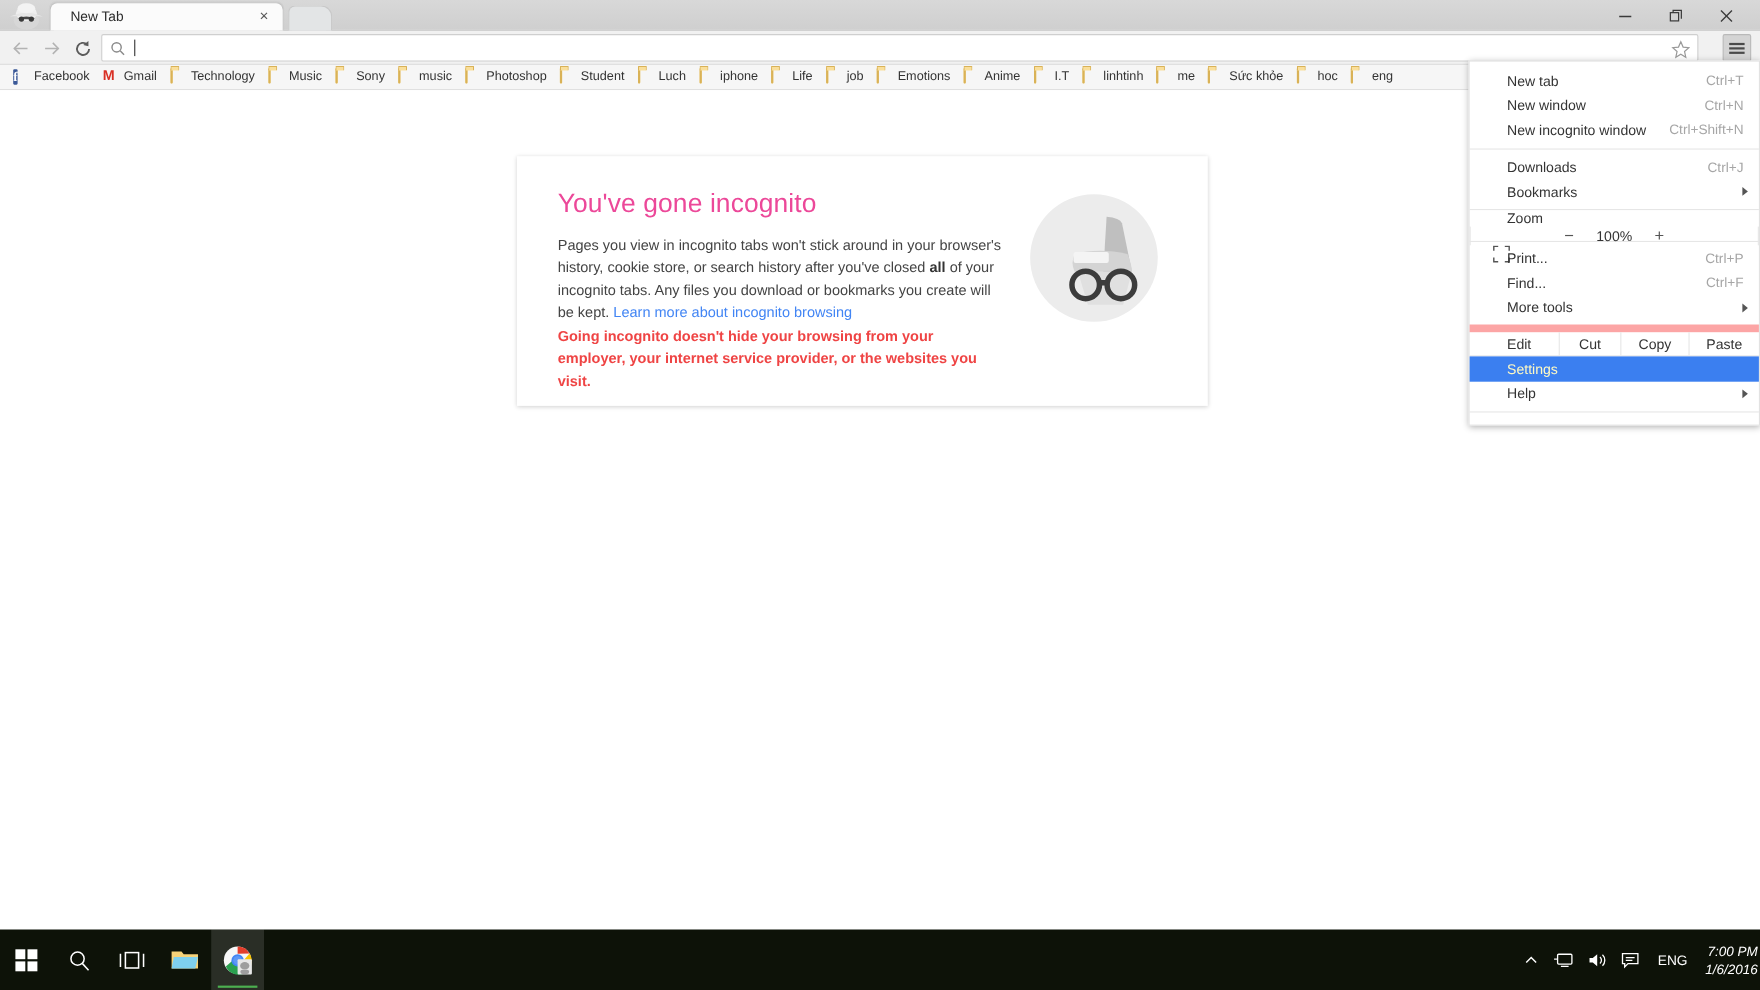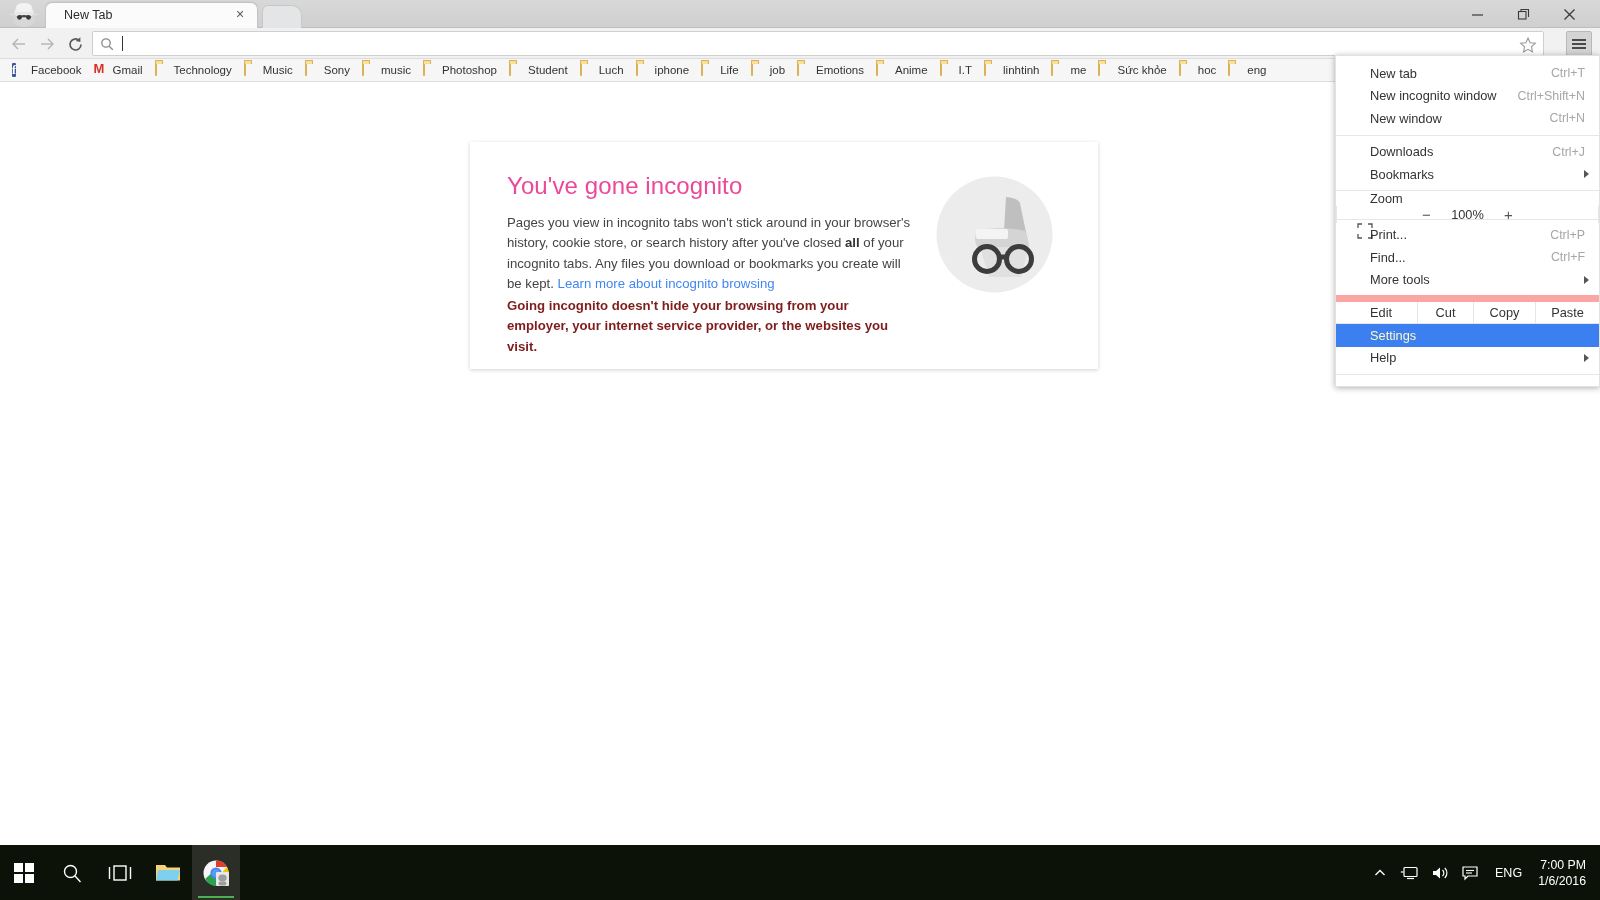--- a/index.html
+++ b/index.html
@@ -138,21 +138,21 @@
     font-size:24px; color:#ec4899; font-weight:400; letter-spacing:0.1px;
   }
   .card-body {
     position:absolute; left:37px; top:71px; width:408px;
     font-size:13.2px; line-height:20.3px; color:#444;
   }
   .card-body b { font-weight:700; color:#333; }
   .card-link { color:#4285f4; text-decoration:none; cursor:pointer; }
   .card-warn {
     position:absolute; left:37px; top:154px; width:400px;
-    font-size:13.2px; line-height:20.3px; color:#7f1d1d; font-weight:700;
+    font-size:13.2px; line-height:20.3px; color:#ef4444; font-weight:700;
   }
   .spy-illo { position:absolute; right:42px; top:31px; width:123px; height:123px; }
 
   
   .chrome-menu {
     position:absolute; right:0px; top:55px; width:265px;
     background:#ffffff;
     box-shadow:0 1px 6px rgba(0,0,0,0.32);
     border:1px solid #e2e2e2;
     padding:6px 0 6px 0;
@@ -214,21 +214,21 @@
   }
   .win-logo { width:20px; height:20px; display:grid; grid-template-columns:1fr 1fr; grid-gap:2px; }
   .win-logo i { background:#ffffff; display:block; }
   .tb-right {
     position:absolute; right:0; top:0; height:55px; display:flex; align-items:center;
     color:#fff; font-size:12px;
   }
   .tray-ico { width:30px; display:flex; align-items:center; justify-content:center; color:#fff; }
   .tray-lang { padding:0 10px; font-size:12.5px; color:#fff; }
   .tray-clock {
-    padding:0 14px 0 6px; text-align:right; line-height:16px; font-size:12.3px; color:#fff;
+    padding:0 2px 0 6px; text-align:right; line-height:16px; font-size:12.3px; color:#fff;font-style:italic;
   }
 </style>
 </head>
 <body>
 
 <div id="root">
 
   <div class="tabstrip">
 
     <div class="incognito-avatar">
@@ -421,26 +421,26 @@
       </div>
     </div>
   </div>
 
   <div class="chrome-menu" id="chrome-menu">
       <div class="mi">
         <span class="mi-label">New tab</span>
         <span class="mi-accel">Ctrl+T</span>
       </div>
       <div class="mi">
+        <span class="mi-label">New window</span>
+        <span class="mi-accel">Ctrl+N</span>
+      </div>
+      <div class="mi">
         <span class="mi-label">New incognito window</span>
         <span class="mi-accel">Ctrl+Shift+N</span>
-      </div>
-      <div class="mi">
-        <span class="mi-label">New window</span>
-        <span class="mi-accel">Ctrl+N</span>
       </div>
       <div class="m-sep"></div>
       <div class="mi">
         <span class="mi-label">Downloads</span>
         <span class="mi-accel">Ctrl+J</span>
       </div>
       <div class="mi">
         <span class="mi-label">Bookmarks</span>
         <span class="mi-arrow"></span>
       </div>

